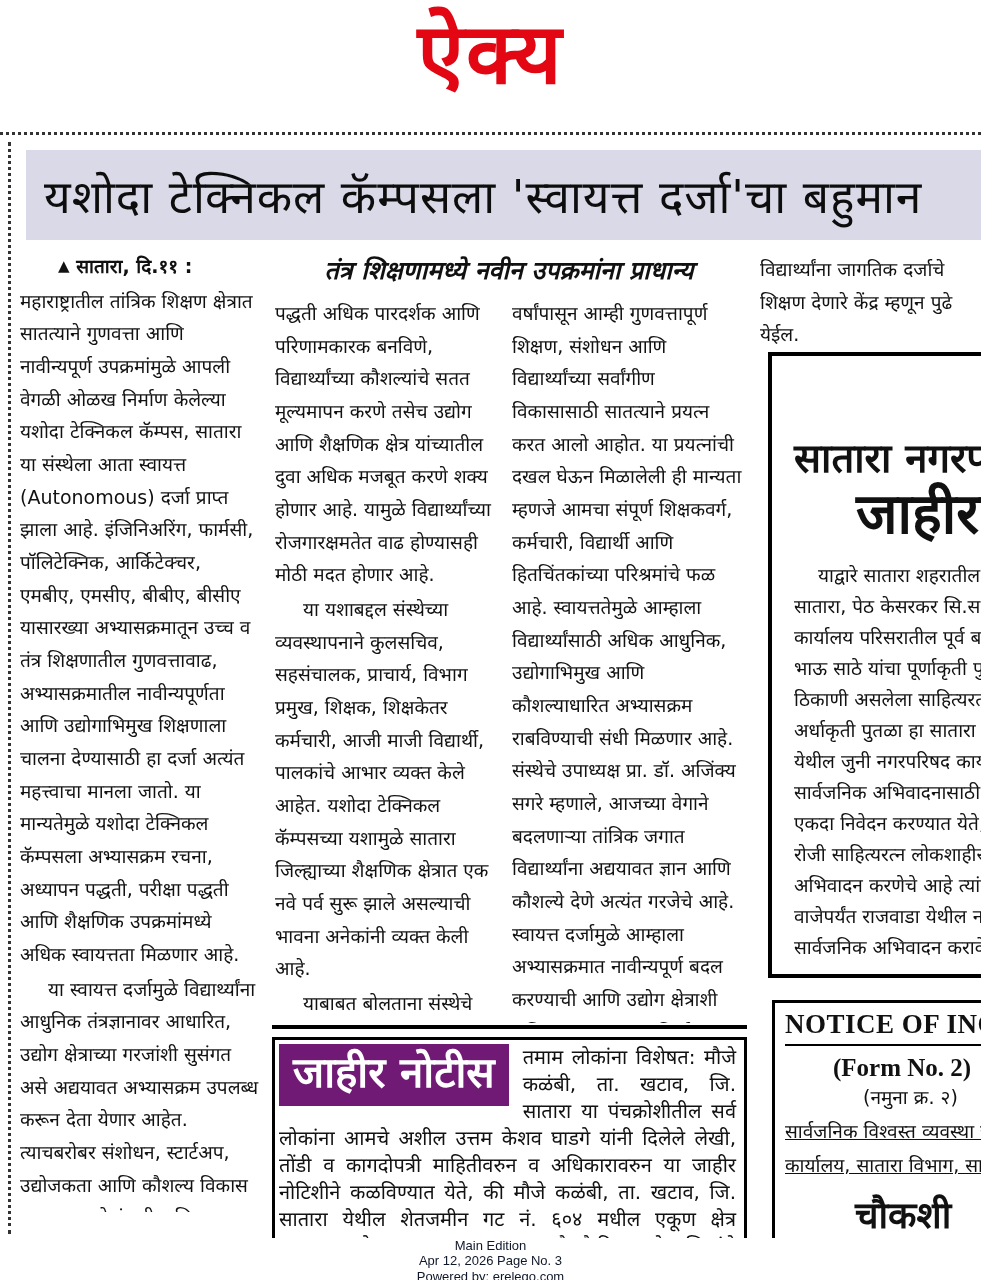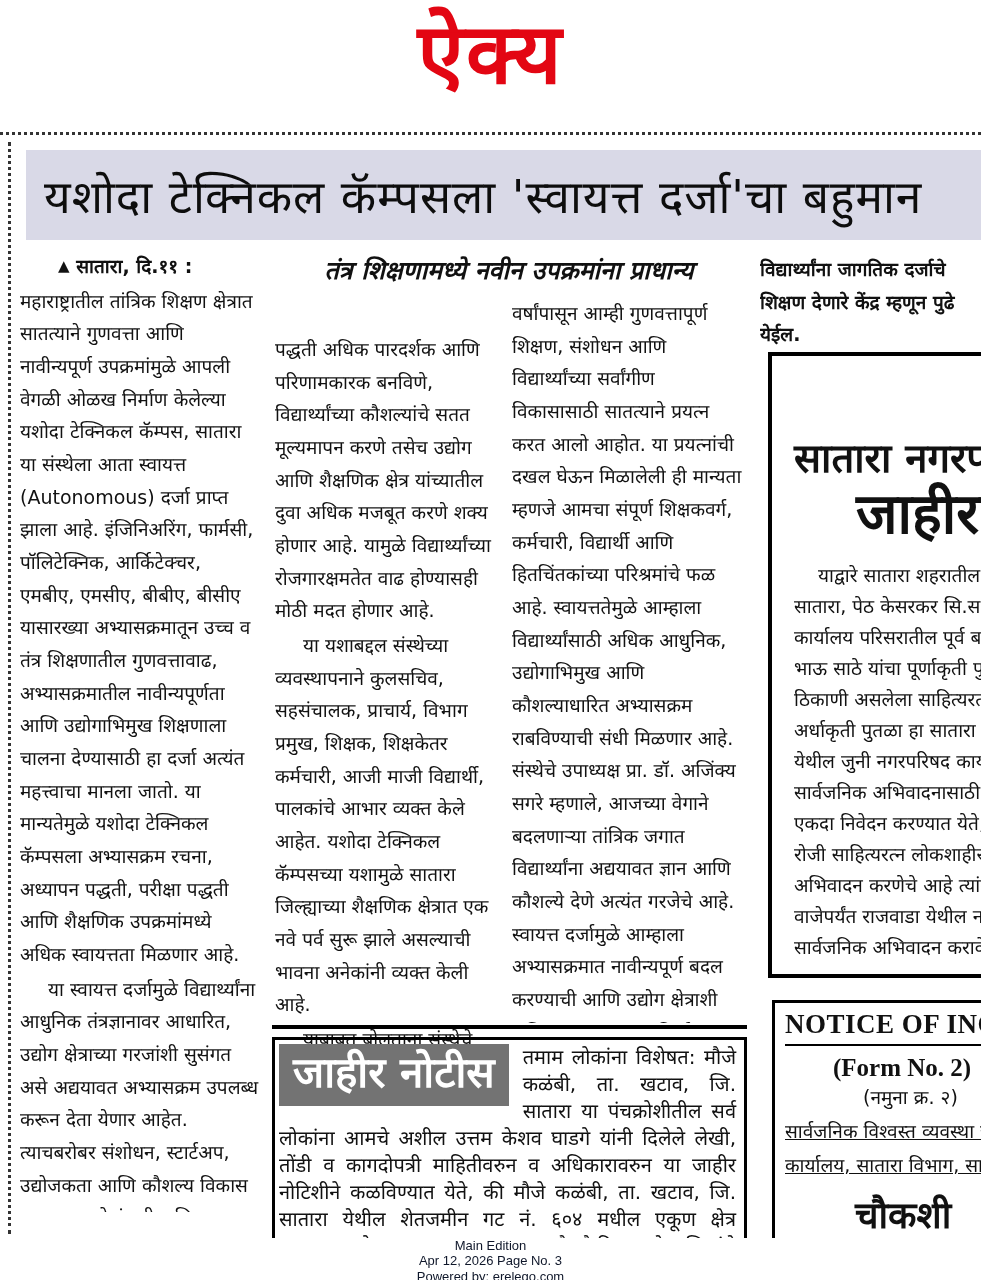--- a/index.html
+++ b/index.html
@@ -30,23 +30,23 @@
     padding-left:18px; letter-spacing:1px;
   }
   .subhead {
     position:absolute; left:272px; top:252px; width:474px; text-align:center;
     font-size:25px; font-weight:bold; font-style:italic; white-space:nowrap; overflow:hidden;
   }
   .col { position:absolute; overflow:hidden; font-size:19px; line-height:1.72; text-align:left; }
   .col p { margin-bottom:2px; }
   .col p.ind { text-indent:28px; }
   .col1 { left:20px;  top:250px; width:240px; height:962px; }
-  .col2 { left:275px; top:297px; width:232px; height:726px;margin-top:36px; }
+  .col2 { left:275px; top:297px; width:232px; height:726px; }
   .col3 { left:512px; top:297px; width:231px; height:726px; }
-  .col4 { left:760px; top:253px; width:221px; height:100px;font-weight:bold; }
+  .col4 { left:760px; top:253px; width:221px; height:100px; }
   .dateline { font-weight:bold; text-indent:38px; }
   .tri { font-size:15px; vertical-align:2px; }
 
   .heavy-hr {
     position:absolute; left:272px; top:1025px; width:475px; height:4px; background:#000;
   }
 
   .ad-box {
     position:absolute; left:768px; top:352px; width:300px; height:626px;
     border:4px solid #000; padding:78px 0 0 22px; overflow:hidden;
@@ -69,21 +69,21 @@
   .notice-box .uline { font-size:19px; text-decoration:underline; margin-top:8px; white-space:nowrap; font-family:"DejaVu Sans", sans-serif; }
   .notice-box .inq { font-size:37px; font-weight:bold; margin:10px 0 4px 70px; white-space:nowrap; font-family:"DejaVu Sans", sans-serif; }
   .notice-box .small { font-size:17px; white-space:nowrap; font-family:"DejaVu Sans", sans-serif; line-height:1.5; }
   .notice-box .small.c { margin-left:28px; }
 
   .pn-box {
     position:absolute; left:272px; top:1037px; width:475px; height:201px;
     border:3px solid #000; border-bottom:none; overflow:hidden; padding:4px 8px 0 4px;
   }
   .pn-title {
-    float:left; background:#737373; color:#fff; font-size:42px; font-weight:bold;
+    float:left; background:#701a75; color:#fff; font-size:42px; font-weight:bold;
     padding:6px 14px 10px 14px; margin:0 14px 6px 0; line-height:1.1;
   }
   .pn-body { font-size:20px; line-height:27px; text-align:justify; }
   .pn-body .lead { text-indent:26px; }
 
   .footer {
     position:absolute; left:0; top:1238px; width:981px; height:42px; background:#fff;
     text-align:center; font-family:"Liberation Sans", sans-serif; font-size:13px;
     color:#0f172a; line-height:1.1;
   }

